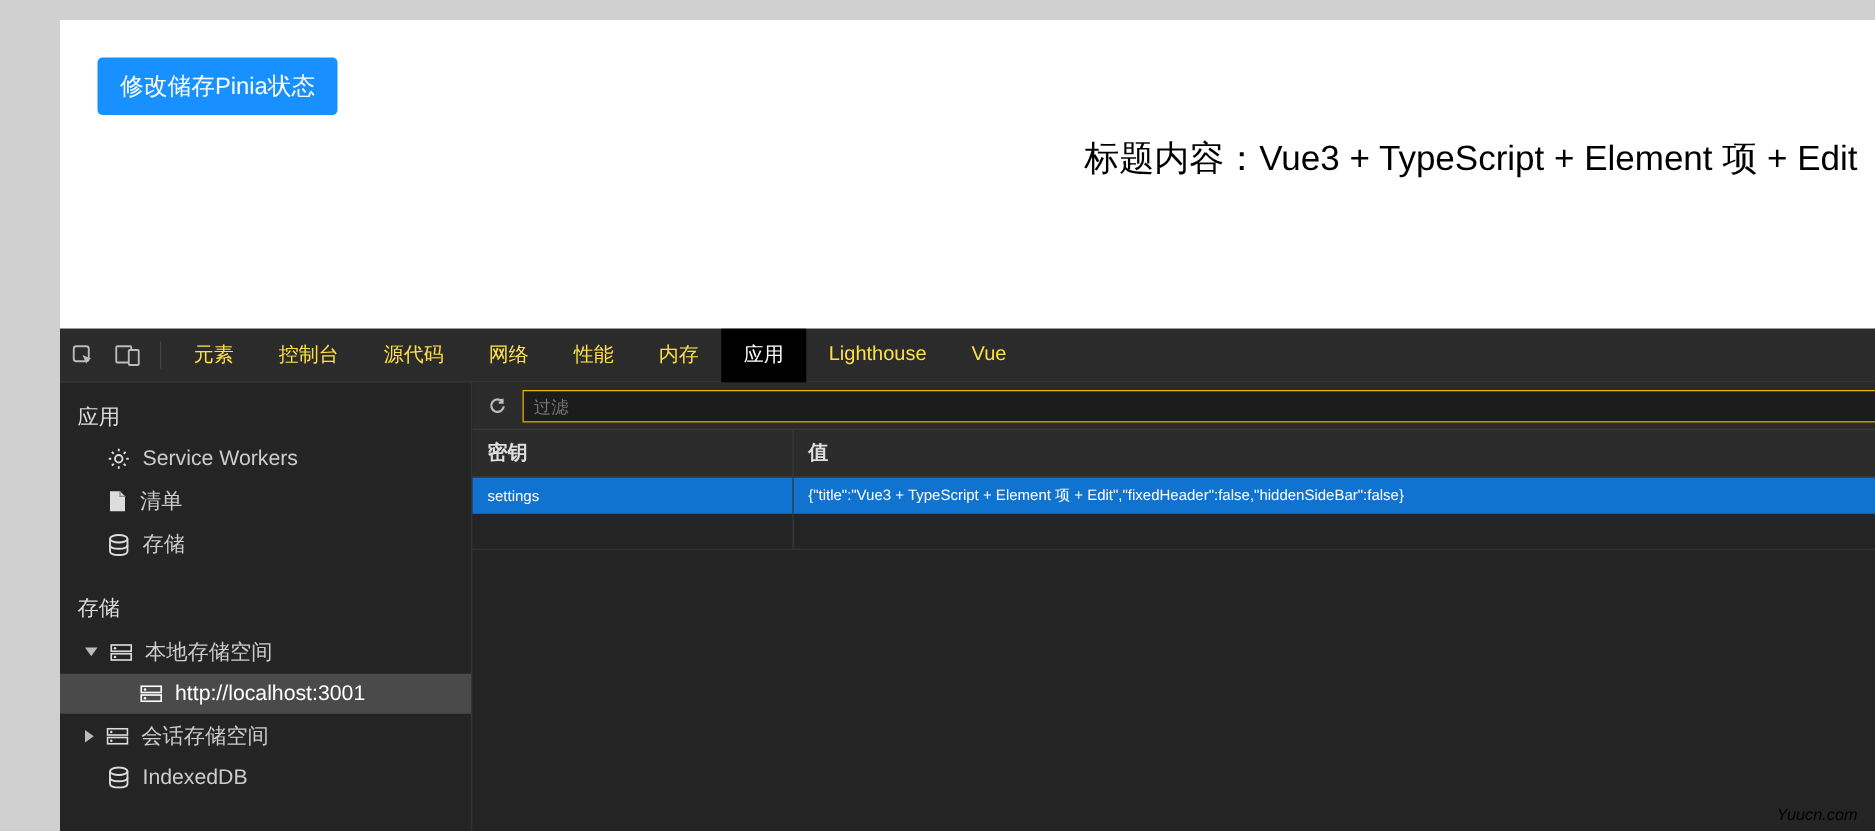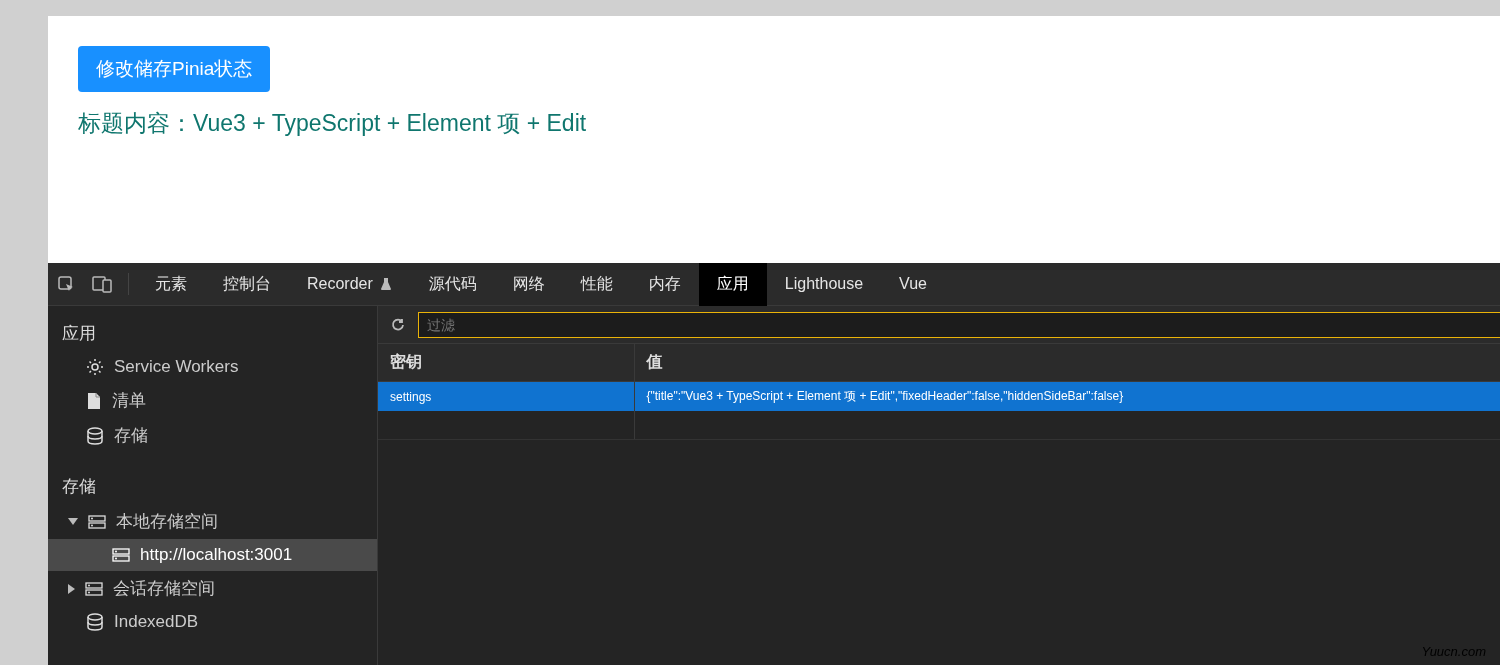--- a/index.html
+++ b/index.html
@@ -1,25 +1,25 @@
 <!DOCTYPE html>
 <html><head>
 <meta charset="utf-8">
 <style>
 * { margin: 0; padding: 0; box-sizing: border-box; }
 body { font-family: -apple-system, "Segoe UI", "Microsoft YaHei", sans-serif; background: #d0d0d0; width: 1500px; height: 665px; overflow: hidden; }
 .outer-frame { background: #d0d0d0; padding: 16px; width: 100%; height: 100%; margin-left: 32px; }
 .page-content { background: #fff; height: 247px; padding: 30px 30px 0 30px; }
 .app-button { background: #1890ff; color: #fff; border: none; padding: 10px 18px; font-size: 19px; border-radius: 4px; cursor: pointer; margin-bottom: 10px; }
-.page-title-text { font-size: 23px; color: #0f766e; margin-top: 6px; }
+.page-title-text { font-size: 28px; color: #000000; margin-top: 6px; text-align: right; }
 .devtools { background: #242424; color: #ccc; height: 407px; display: flex; flex-direction: column; font-size: 15px; }
 .devtools-tabs { display: flex; align-items: center; background: #2b2b2b; height: 43px; border-bottom: 1px solid #3a3a3a; }
 .dt-icon-btn { width: 36px; height: 43px; display: flex; align-items: center; justify-content: center; color: #bbb; cursor: pointer; }
 .dt-divider { width: 1px; height: 22px; background: #444; margin: 0 8px; }
-.dt-tab { padding: 0 18px; height: 43px; display: flex; align-items: center; color: #e5e5e5; cursor: pointer; font-size: 16px; }
+.dt-tab { padding: 0 18px; height: 43px; display: flex; align-items: center; color: #fde047; cursor: pointer; font-size: 16px; }
 .dt-tab.active { background: #000; color: #fff; }
 .flask-icon { margin-left: 6px; }
 .devtools-body { display: flex; flex: 1; overflow: hidden; }
 .dt-sidebar { width: 330px; background: #242424; border-right: 1px solid #3a3a3a; padding: 10px 0; overflow-y: auto; }
 .dt-sidebar-section { font-size: 17px; color: #ddd; padding: 6px 14px; }
 .dt-sidebar-item { display: flex; align-items: center; padding: 6px 10px 6px 38px; color: #ccc; cursor: pointer; font-size: 17px; gap: 10px; }
 .dt-sidebar-item.level1 { padding-left: 20px; }
 .dt-sidebar-item.level3 { padding-left: 64px; }
 .dt-sidebar-item.selected { background: #4a4a4a; color: #fff; }
 .dt-triangle { width: 0; height: 0; display: inline-block; }
@@ -58,28 +58,20 @@
       </div>
       <div class="dt-icon-btn">
         <svg width="20" height="18" viewBox="0 0 20 18">
             <rect x="1" y="2" width="12" height="13" fill="none" stroke="#bbb" stroke-width="1.5" rx="1"></rect>
             <rect x="11" y="5" width="8" height="12" fill="#2b2b2b" stroke="#bbb" stroke-width="1.5" rx="1"></rect>
           </svg>
       </div>
       <div class="dt-divider"></div>
       <div class="dt-tab">元素</div>
       <div class="dt-tab">控制台</div>
-      <div class="dt-tab">
-        <span>Recorder</span>
-        <span class="flask-icon">
-          <svg width="14" height="14" viewBox="0 0 14 14">
-              <path d="M5 1 L5 5 L2 12 Q2 13 3 13 L11 13 Q12 13 12 12 L9 5 L9 1 Z" fill="#bbb"></path>
-            </svg>
-        </span>
-      </div>
       <div class="dt-tab">源代码</div>
       <div class="dt-tab">网络</div>
       <div class="dt-tab">性能</div>
       <div class="dt-tab">内存</div>
       <div class="dt-tab active">应用</div>
       <div class="dt-tab">Lighthouse</div>
       <div class="dt-tab">Vue</div>
     </div>
 
     <div class="devtools-body">

